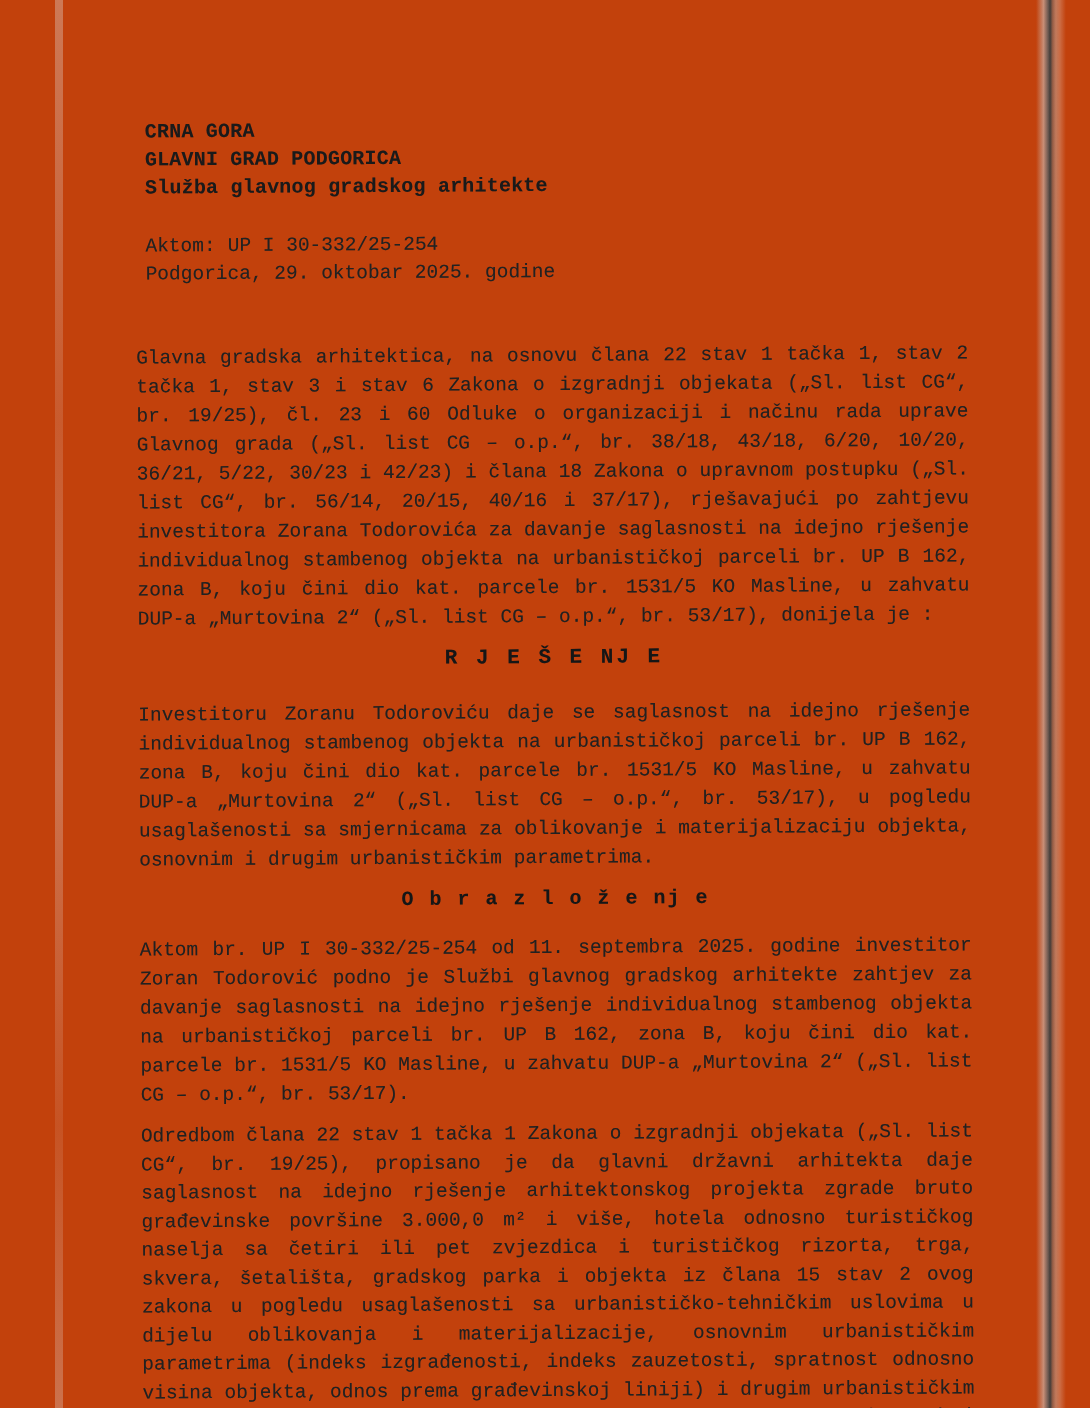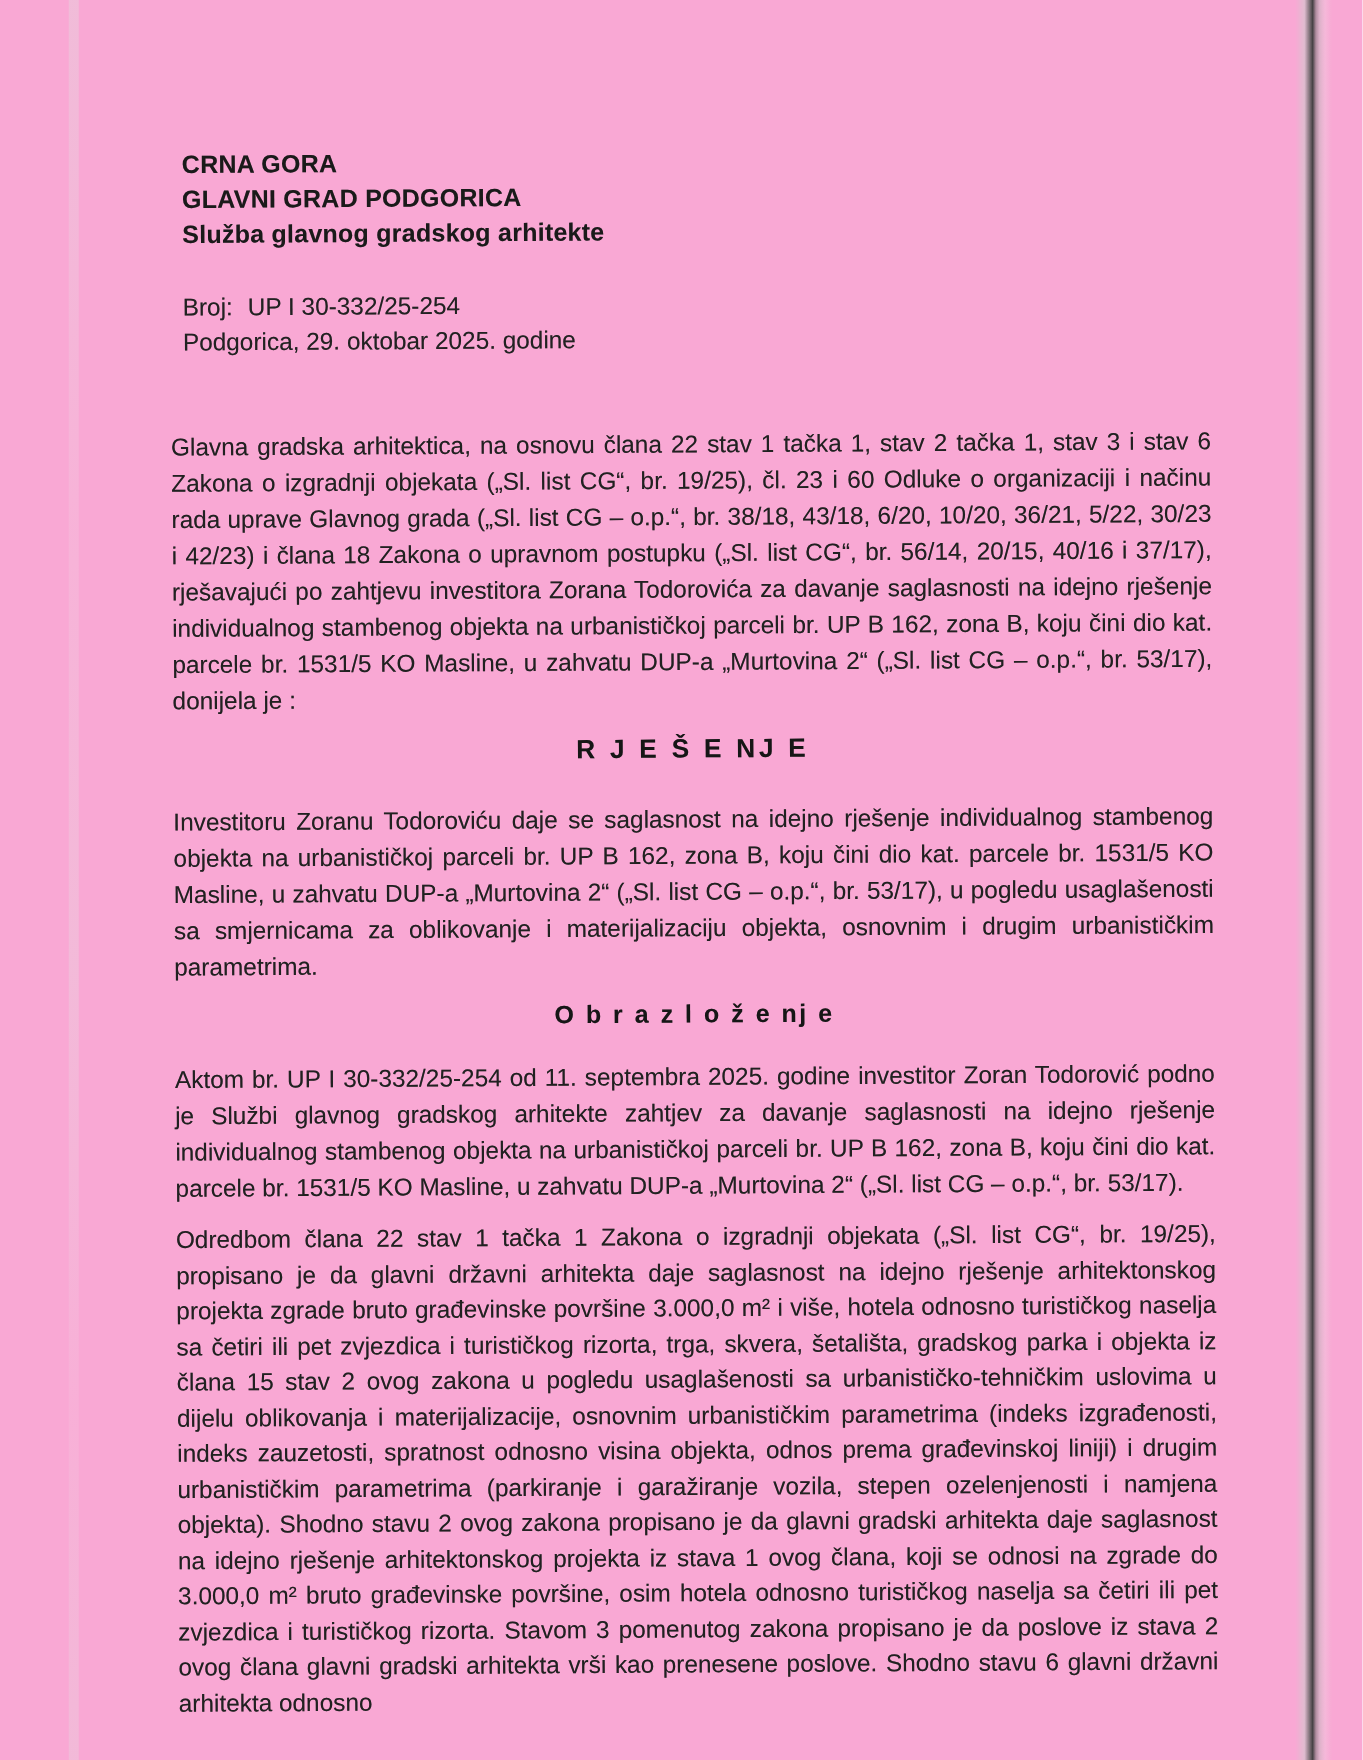--- a/index.html
+++ b/index.html
@@ -5,23 +5,23 @@
 <style>
   html, body {
     margin: 0;
     padding: 0;
     background: #ffffff;
   }
   .page {
     position: relative;
     width: 1090px;
     height: 1408px;
-    background: #f9a8d4;
+    background: #c2410c;
     overflow: hidden;
-    font-family: Liberation Sans, sans-serif;
+    font-family: Liberation Mono, monospace;
     color: #1f1f1f;
   }
   
   .scan-left {
     position: absolute;
     left: 55px;
     top: 0;
     width: 8px;
     height: 100%;
     background: linear-gradient(180deg,
@@ -116,21 +116,21 @@
   <div class="content">
 
     <div class="doc-header">
       <div>CRNA GORA</div>
       <div>GLAVNI GRAD PODGORICA</div>
       <div>Služba glavnog gradskog arhitekte</div>
     </div>
 
     <div class="ref-block">
       <div>
-        <span>Broj:</span><span class="ref-number-value">UP I 30-332/25-254</span>
+        <span>Aktom:</span><span class="ref-number-value">UP I 30-332/25-254</span>
       </div>
       <div>Podgorica, 29. oktobar 2025. godine</div>
     </div>
 
     <div class="doc-body">
 
       <p class="para para-preamble">Glavna gradska arhitektica, na osnovu člana 22 stav 1 tačka 1, stav 2 tačka 1, stav 3 i stav 6 Zakona o izgradnji objekata („Sl. list CG“, br. 19/25), čl. 23 i 60 Odluke o organizaciji i načinu rada uprave Glavnog grada („Sl. list CG – o.p.“, br. 38/18, 43/18, 6/20, 10/20, 36/21, 5/22, 30/23 i 42/23) i člana 18 Zakona o upravnom postupku („Sl. list CG“, br. 56/14, 20/15, 40/16 i 37/17), rješavajući po zahtjevu investitora Zorana Todorovića za davanje saglasnosti na idejno rješenje individualnog stambenog objekta na urbanističkoj parceli br. UP B 162, zona B, koju čini dio kat. parcele br. 1531/5 KO Masline, u zahvatu DUP-a „Murtovina 2“ („Sl. list CG – o.p.“, br. 53/17), donijela je :</p>
 
       <div class="heading-decision">R J E Š E NJ E</div>
 

